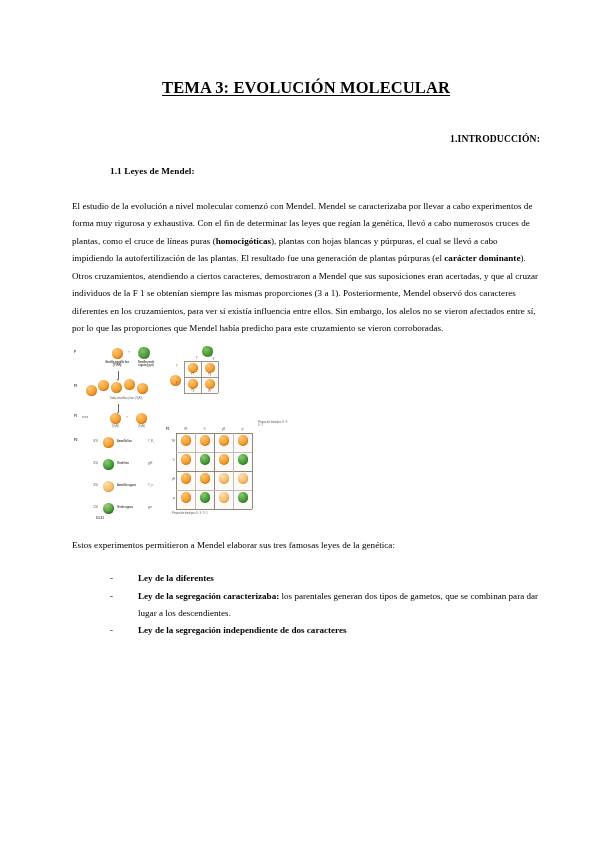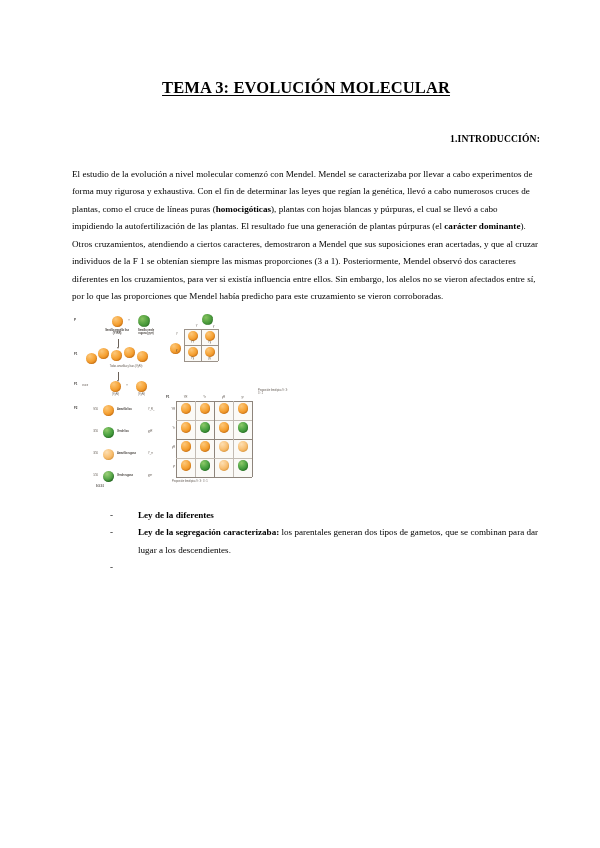--- a/index.html
+++ b/index.html
@@ -192,20 +192,21 @@
 </style>
 </head>
 <body>
 
 <div class="page">
 
   <h1 class="doc-title"><span>TEMA 3: EVOLUCIÓN MOLECULAR</span></h1>
 
   <div class="section-heading"><span class="num">1.</span><span>INTRODUCCIÓN:</span></div>
 
+  <div class="sub-heading">1.1 Leyes de Mendel:</div>
 
   <p class="body-par"><span>El estudio de la evolución a nivel molecular comenzó con Mendel. Mendel se caracterizaba por llevar a cabo experimentos de forma muy rigurosa y exhaustiva. Con el fin de determinar las leyes que regían la genética, llevó a cabo numerosos cruces de plantas, como el cruce de líneas puras (</span><b>homocigóticas</b><span>), plantas con hojas blancas y púrpuras, el cual se llevó a cabo impidiendo la autofertilización de las plantas. El resultado fue una generación de plantas púrpuras (el </span><b>carácter dominante</b><span>). Otros cruzamientos, atendiendo a ciertos caracteres, demostraron a Mendel que sus suposiciones eran acertadas, y que al cruzar individuos de la F 1 se obtenían siempre las mismas proporciones (3 a 1). Posteriormente, Mendel observó dos caracteres diferentes en los cruzamientos, para ver si existía influencia entre ellos. Sin embargo, los alelos no se vieron afectados entre sí, por lo que las proporciones que Mendel había predicho para este cruzamiento se vieron corroboradas.</span></p>
 
   <div class="figure">
     <div class="fig-inner" id="fig-inner">
         <div class="mlabel gen" style="left: 2px; top: 4px; width: auto; text-align: left;">P</div>
         <div class="seed orange" style="left: 40px; top: 1px; width: 11px; height: 11px;"></div>
         <div class="xmark" style="left: 56px; top: 3px;">×</div>
         <div class="leafy" style="left: 66px; top: 0px; width: 12px; height: 12px;"></div>
         <div class="mlabel bold wrap" style="left: 32px; top: 14px; width: 26px; text-align: center;">Semilla amarilla lisa (YYRR)</div>
@@ -317,20 +318,21 @@
         <div class="mlabel" style="left: 123px; top: 156px; width: 19px; text-align: center;"></div>
         <div class="seed orange-pale" style="left: 146.5px; top: 145.5px; width: 10.5px; height: 10.5px;"></div>
         <div class="mlabel" style="left: 142px; top: 156px; width: 19px; text-align: center;"></div>
         <div class="seed green" style="left: 165.5px; top: 145.5px; width: 10.5px; height: 10.5px;"></div>
         <div class="mlabel" style="left: 161px; top: 156px; width: 19px; text-align: center;"></div>
         <div class="mlabel" style="left: 100px; top: 165px; width: 60px; text-align: left;">Proporción fenotípica  9 : 3 : 3 : 1</div>
         <div class="mlabel wrap" style="left: 186px; top: 74px; width: 32px; text-align: left;">Proporción fenotípica  9 : 3 : 3 : 1</div>
       </div>
   </div>
 
+  <p class="body-par par-after-figure">Estos experimentos permitieron a Mendel elaborar sus tres famosas leyes de la genética:</p>
 
   <ul class="law-list">
     <li><span class="dash">-</span><span class="law-name">Ley de la diferentes</span><span class="law-desc"></span></li>
     <li><span class="dash">-</span><span class="law-name">Ley de la segregación caracterizaba:</span><span class="law-desc"> los parentales generan dos tipos de gametos, que se combinan para dar lugar a los descendientes.</span></li>
-    <li><span class="dash">-</span><span class="law-desc"></span></li>
+    <li><span class="dash">-</span><span class="law-name">Ley de la segregación independiente de dos caracteres</span><span class="law-desc"></span></li>
   </ul>
 
 </div>
 
 </body></html>

